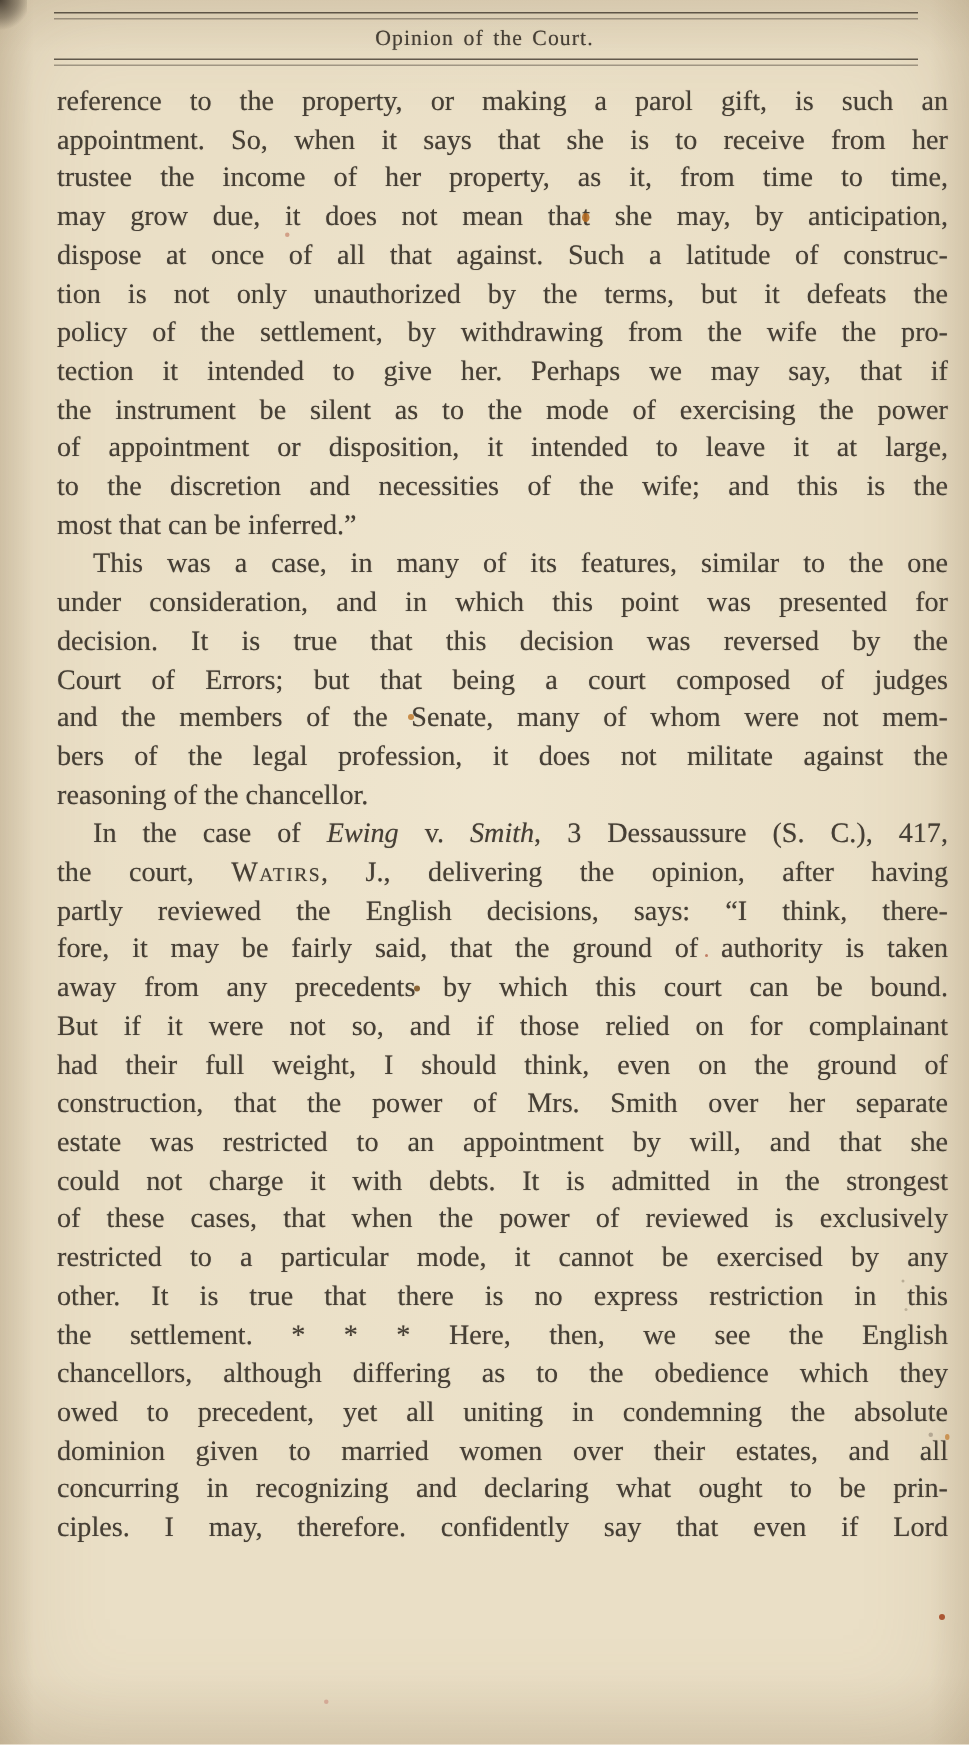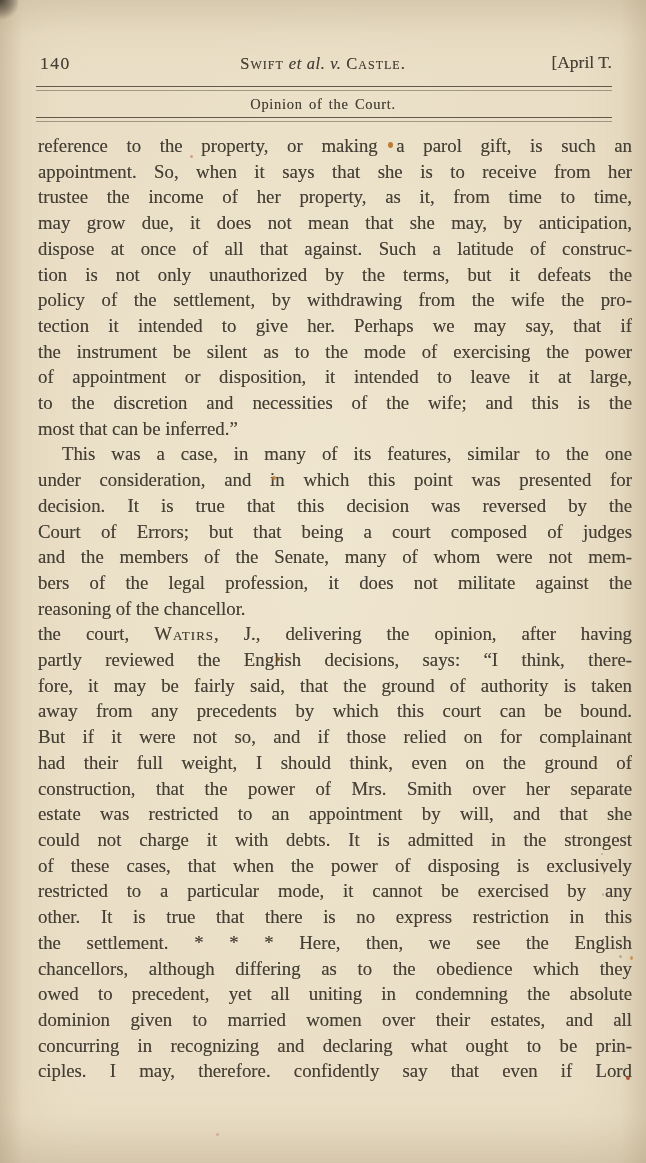--- a/index.html
+++ b/index.html
@@ -41,25 +41,20 @@
     background:radial-gradient(circle at 0 0, rgba(38,31,23,0.75) 0%, rgba(38,31,23,0.35) 45%, rgba(38,31,23,0) 75%); }
   .stain{ position:absolute; border-radius:50%; filter:blur(0.4px); }
 </style>
 </head>
 <body>
 
 <div class="page ink">
   <div class="corner-mark"></div>
 
   <header>
-    <div class="hdr-row">
-      <span class="pagenum">140</span>
-      <div class="case-title"><span class="sc">Swift </span><span class="it">et al. v.</span><span> </span><span class="sc">Castle.</span></div>
-      <span class="term">[April T.</span>
-    </div>
     <div class="rule r1"></div>
     <div class="running">Opinion of the Court.</div>
     <div class="rule r2"></div>
   </header>
 
   <main>
       <div class="para">
         <div class="line">reference to the property, or making a parol gift, is such an</div>
         <div class="line">appointment.  So, when it says that she is to receive from her</div>
         <div class="line">trustee the income of her property, as it, from time to time,</div>
@@ -76,30 +71,31 @@
       <div class="para">
         <div class="line first">This was a case, in many of its features, similar to the one</div>
         <div class="line">under consideration, and in which this point was presented for</div>
         <div class="line">decision.  It is true that this decision was reversed by the</div>
         <div class="line">Court of Errors; but that being a court composed of judges</div>
         <div class="line">and the members of the Senate, many of whom were not mem-</div>
         <div class="line">bers of the legal profession, it does not militate against the</div>
         <div class="line endline">reasoning of the chancellor.</div>
       </div>
       <div class="para">
+        <div class="line first"><span>In the case of </span><span class="it">Ewing</span><span> v. </span><span class="it">Smith</span><span>, 3 Dessaussure (S. C.), 417,</span></div>
         <div class="line"><span>the court, </span><span class="sc">Watirs</span><span>, J., delivering the opinion, after having</span></div>
         <div class="line">partly reviewed the English decisions, says: “I think, there-</div>
         <div class="line">fore, it may be fairly said, that the ground of authority is taken</div>
         <div class="line">away from any precedents by which this court can be bound.</div>
         <div class="line">But if it were not so, and if those relied on for complainant</div>
         <div class="line">had their full weight, I should think, even on the ground of</div>
         <div class="line">construction, that the power of Mrs. Smith over her separate</div>
         <div class="line">estate was restricted to an appointment by will, and that she</div>
         <div class="line">could not charge it with debts.  It is admitted in the strongest</div>
-        <div class="line">of these cases, that when the power of disposing is exclusively</div>
+        <div class="line">of these cases, that when the power of reviewed is exclusively</div>
         <div class="line">restricted to a particular mode, it cannot be exercised by any</div>
         <div class="line">other.  It is true that there is no express restriction in this</div>
         <div class="line">the settlement.  *  *  *  Here, then, we see the English</div>
         <div class="line">chancellors, although differing as to the obedience which they</div>
         <div class="line">owed to precedent, yet all uniting in condemning the absolute</div>
         <div class="line">dominion given to married women over their estates, and all</div>
         <div class="line">concurring in recognizing and declaring what ought to be prin-</div>
         <div class="line">ciples.  I may, therefore. confidently say that even if Lord</div>
       </div>
     </main>

